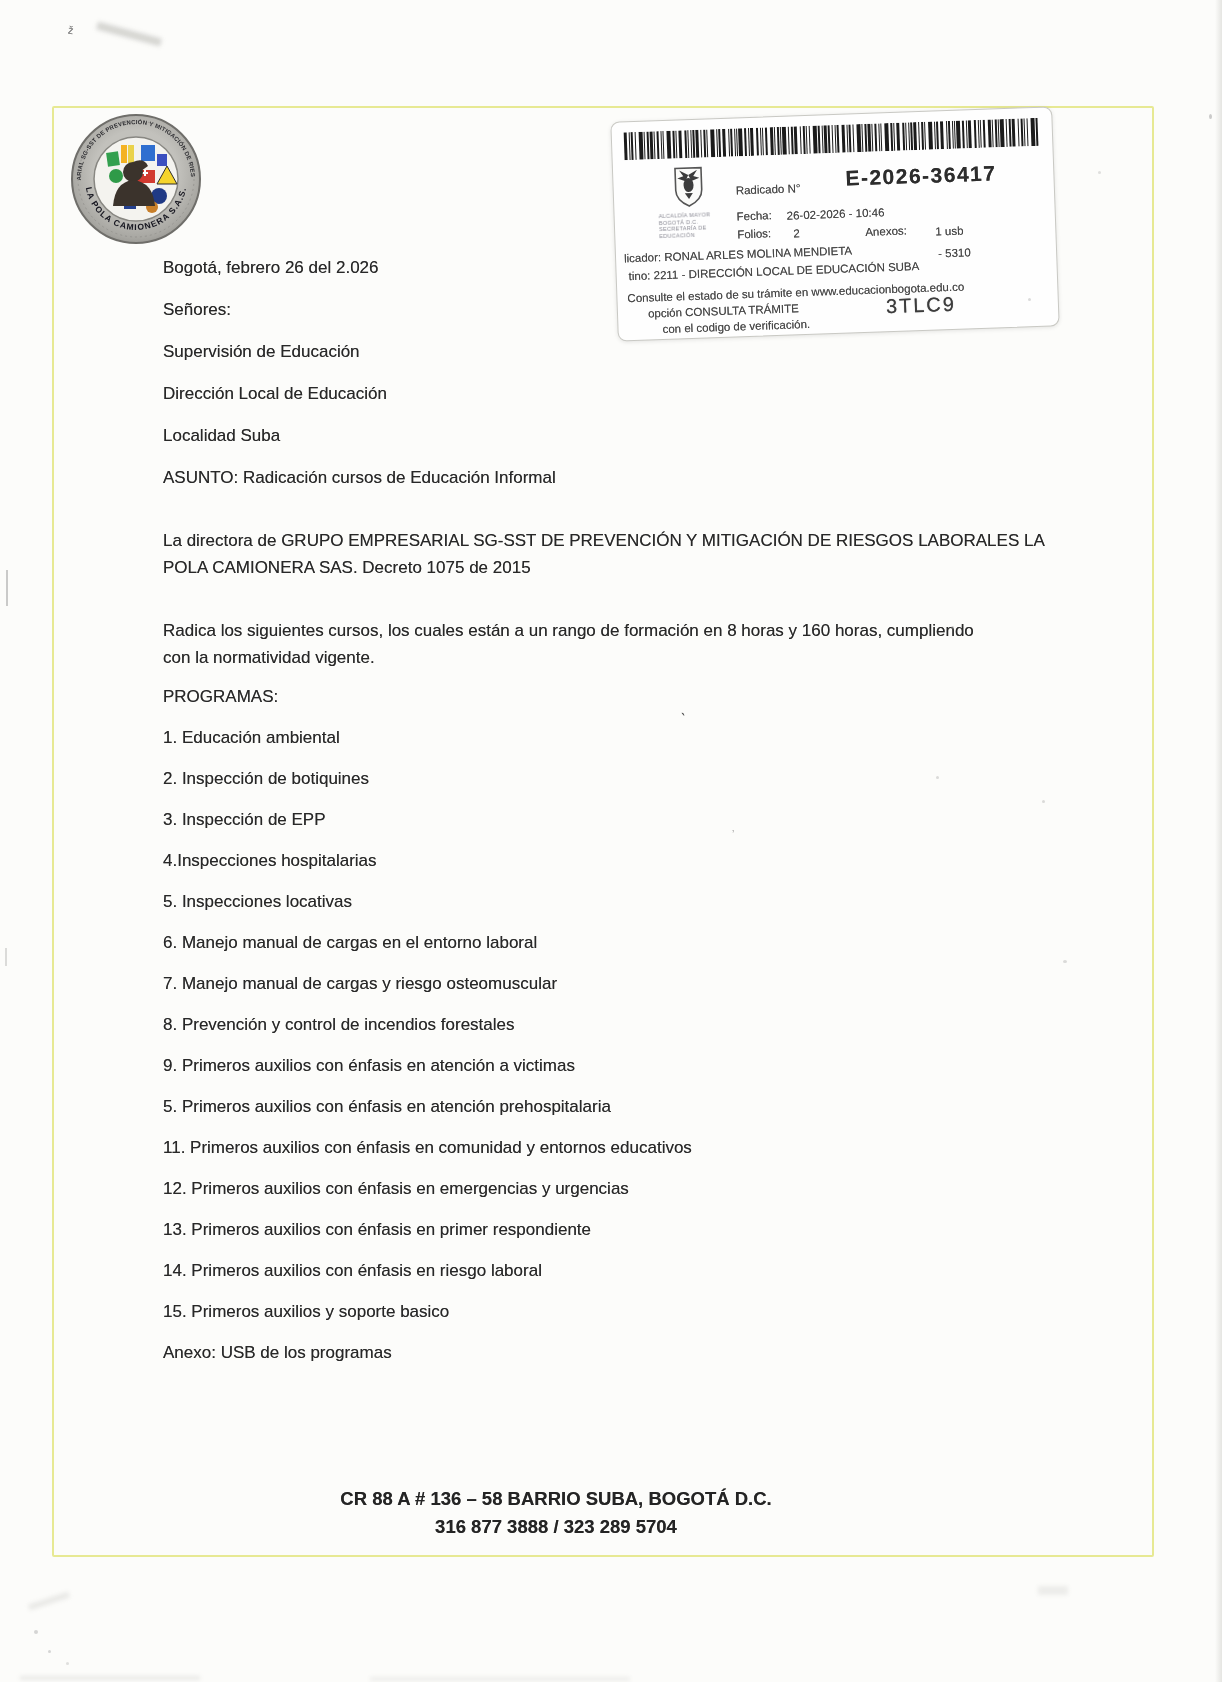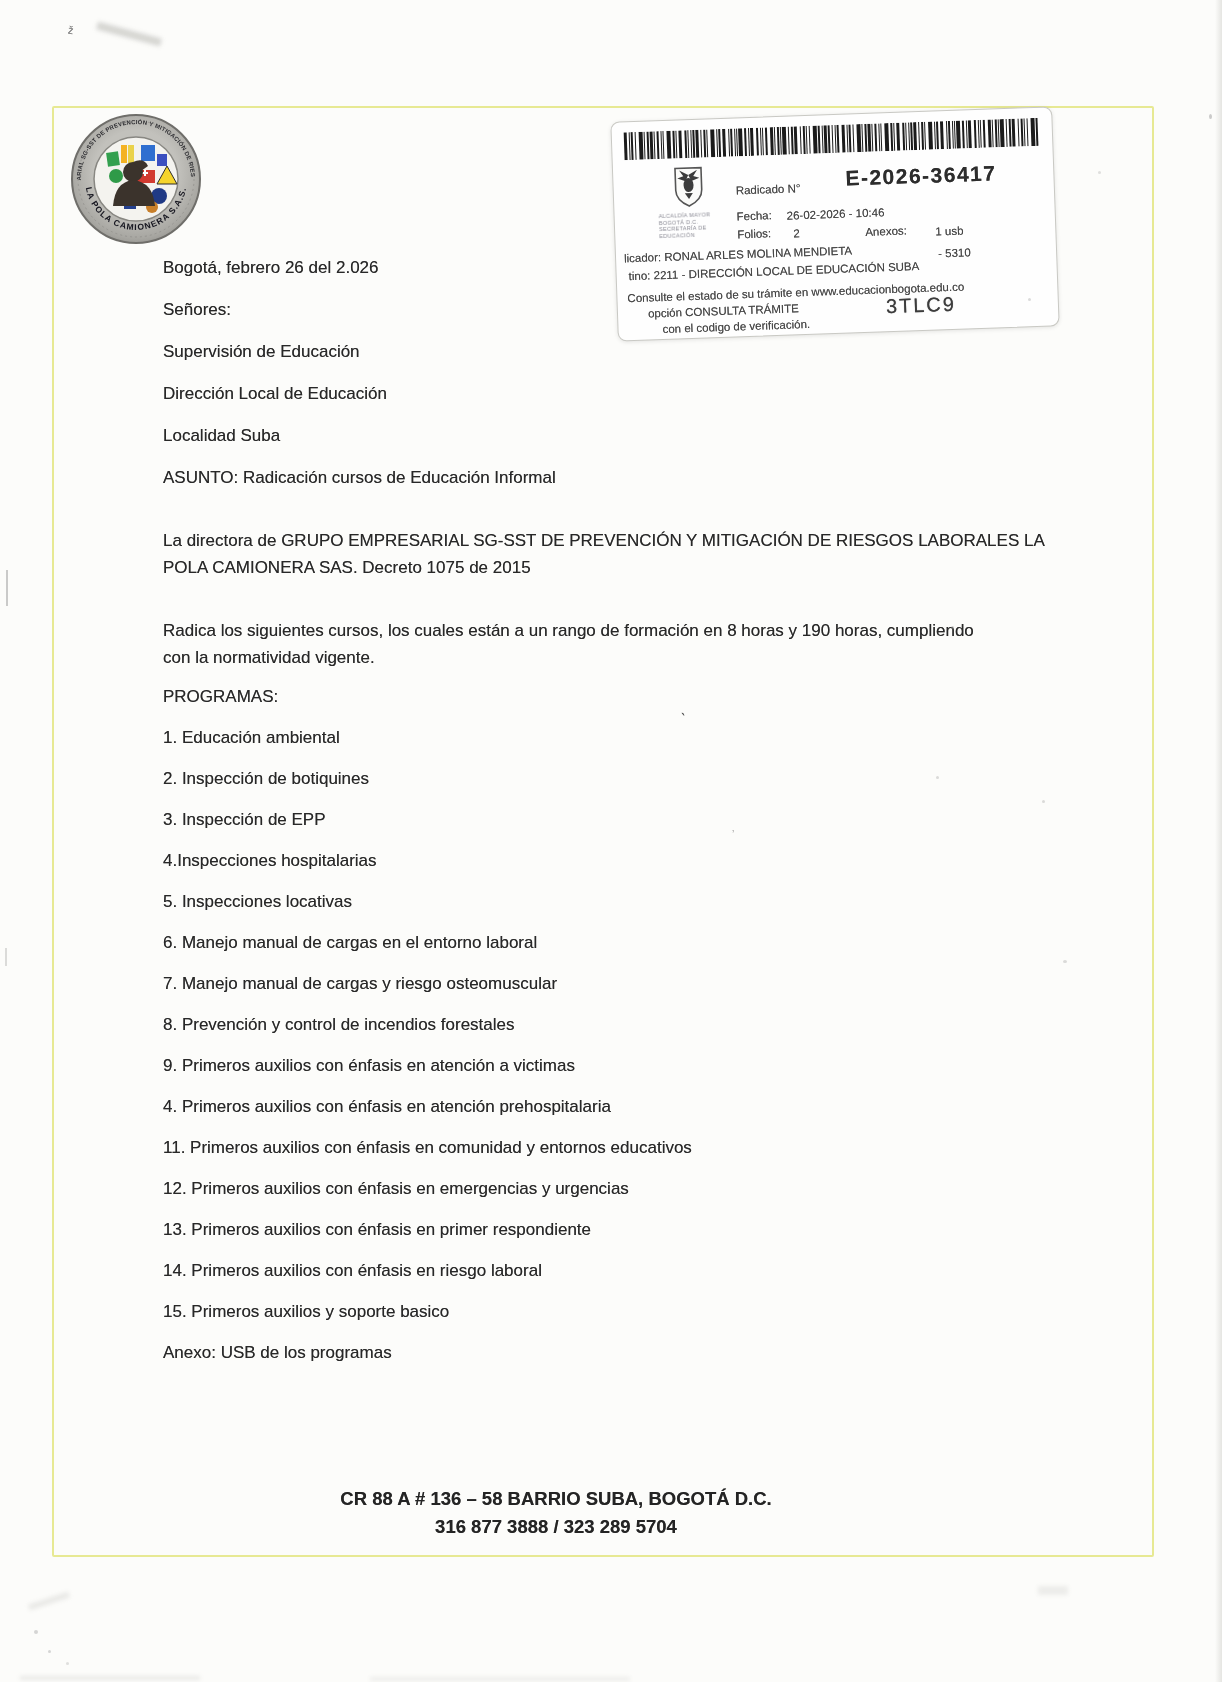--- a/index.html
+++ b/index.html
@@ -279,34 +279,34 @@
   <div class="ln">Señores:</div>
   <div class="ln">Supervisión de Educación</div>
   <div class="ln">Dirección Local de Educación</div>
   <div class="ln">Localidad Suba</div>
   <div class="ln">ASUNTO: Radicación cursos de Educación Informal</div>
   <div class="para">
     <div class="para-line">La directora de GRUPO EMPRESARIAL SG-SST DE PREVENCIÓN Y MITIGACIÓN DE RIESGOS LABORALES LA</div>
     <div class="para-line">POLA CAMIONERA SAS. Decreto 1075 de 2015</div>
   </div>
   <div class="para">
-    <div class="para-line">Radica los siguientes cursos, los cuales están a un rango de formación en 8 horas y 190 horas, cumpliendo</div>
+    <div class="para-line">Radica los siguientes cursos, los cuales están a un rango de formación en 8 horas y 160 horas, cumpliendo</div>
     <div class="para-line">con la normatividad vigente.</div>
   </div>
   <div class="ln mb15">PROGRAMAS:</div>
   <div class="prog">1. Educación ambiental</div>
   <div class="prog">2. Inspección de botiquines</div>
   <div class="prog">3. Inspección de EPP</div>
   <div class="prog">4.Inspecciones hospitalarias</div>
   <div class="prog">5. Inspecciones locativas</div>
   <div class="prog">6. Manejo manual de cargas en el entorno laboral</div>
   <div class="prog">7. Manejo manual de cargas y riesgo osteomuscular</div>
   <div class="prog">8. Prevención y control de incendios forestales</div>
   <div class="prog">9. Primeros auxilios con énfasis en atención a victimas</div>
-  <div class="prog">4. Primeros auxilios con énfasis en atención prehospitalaria</div>
+  <div class="prog">5. Primeros auxilios con énfasis en atención prehospitalaria</div>
   <div class="prog">11. Primeros auxilios con énfasis en comunidad y entornos educativos</div>
   <div class="prog">12. Primeros auxilios con énfasis en emergencias y urgencias</div>
   <div class="prog">13. Primeros auxilios con énfasis en primer respondiente</div>
   <div class="prog">14. Primeros auxilios con énfasis en riesgo laboral</div>
   <div class="prog">15. Primeros auxilios y soporte basico</div>
   <div class="ln">Anexo: USB de los programas</div>
 </div>
 
 <div class="footer">
   <div>CR 88 A # 136 – 58 BARRIO SUBA, BOGOTÁ D.C.</div>

